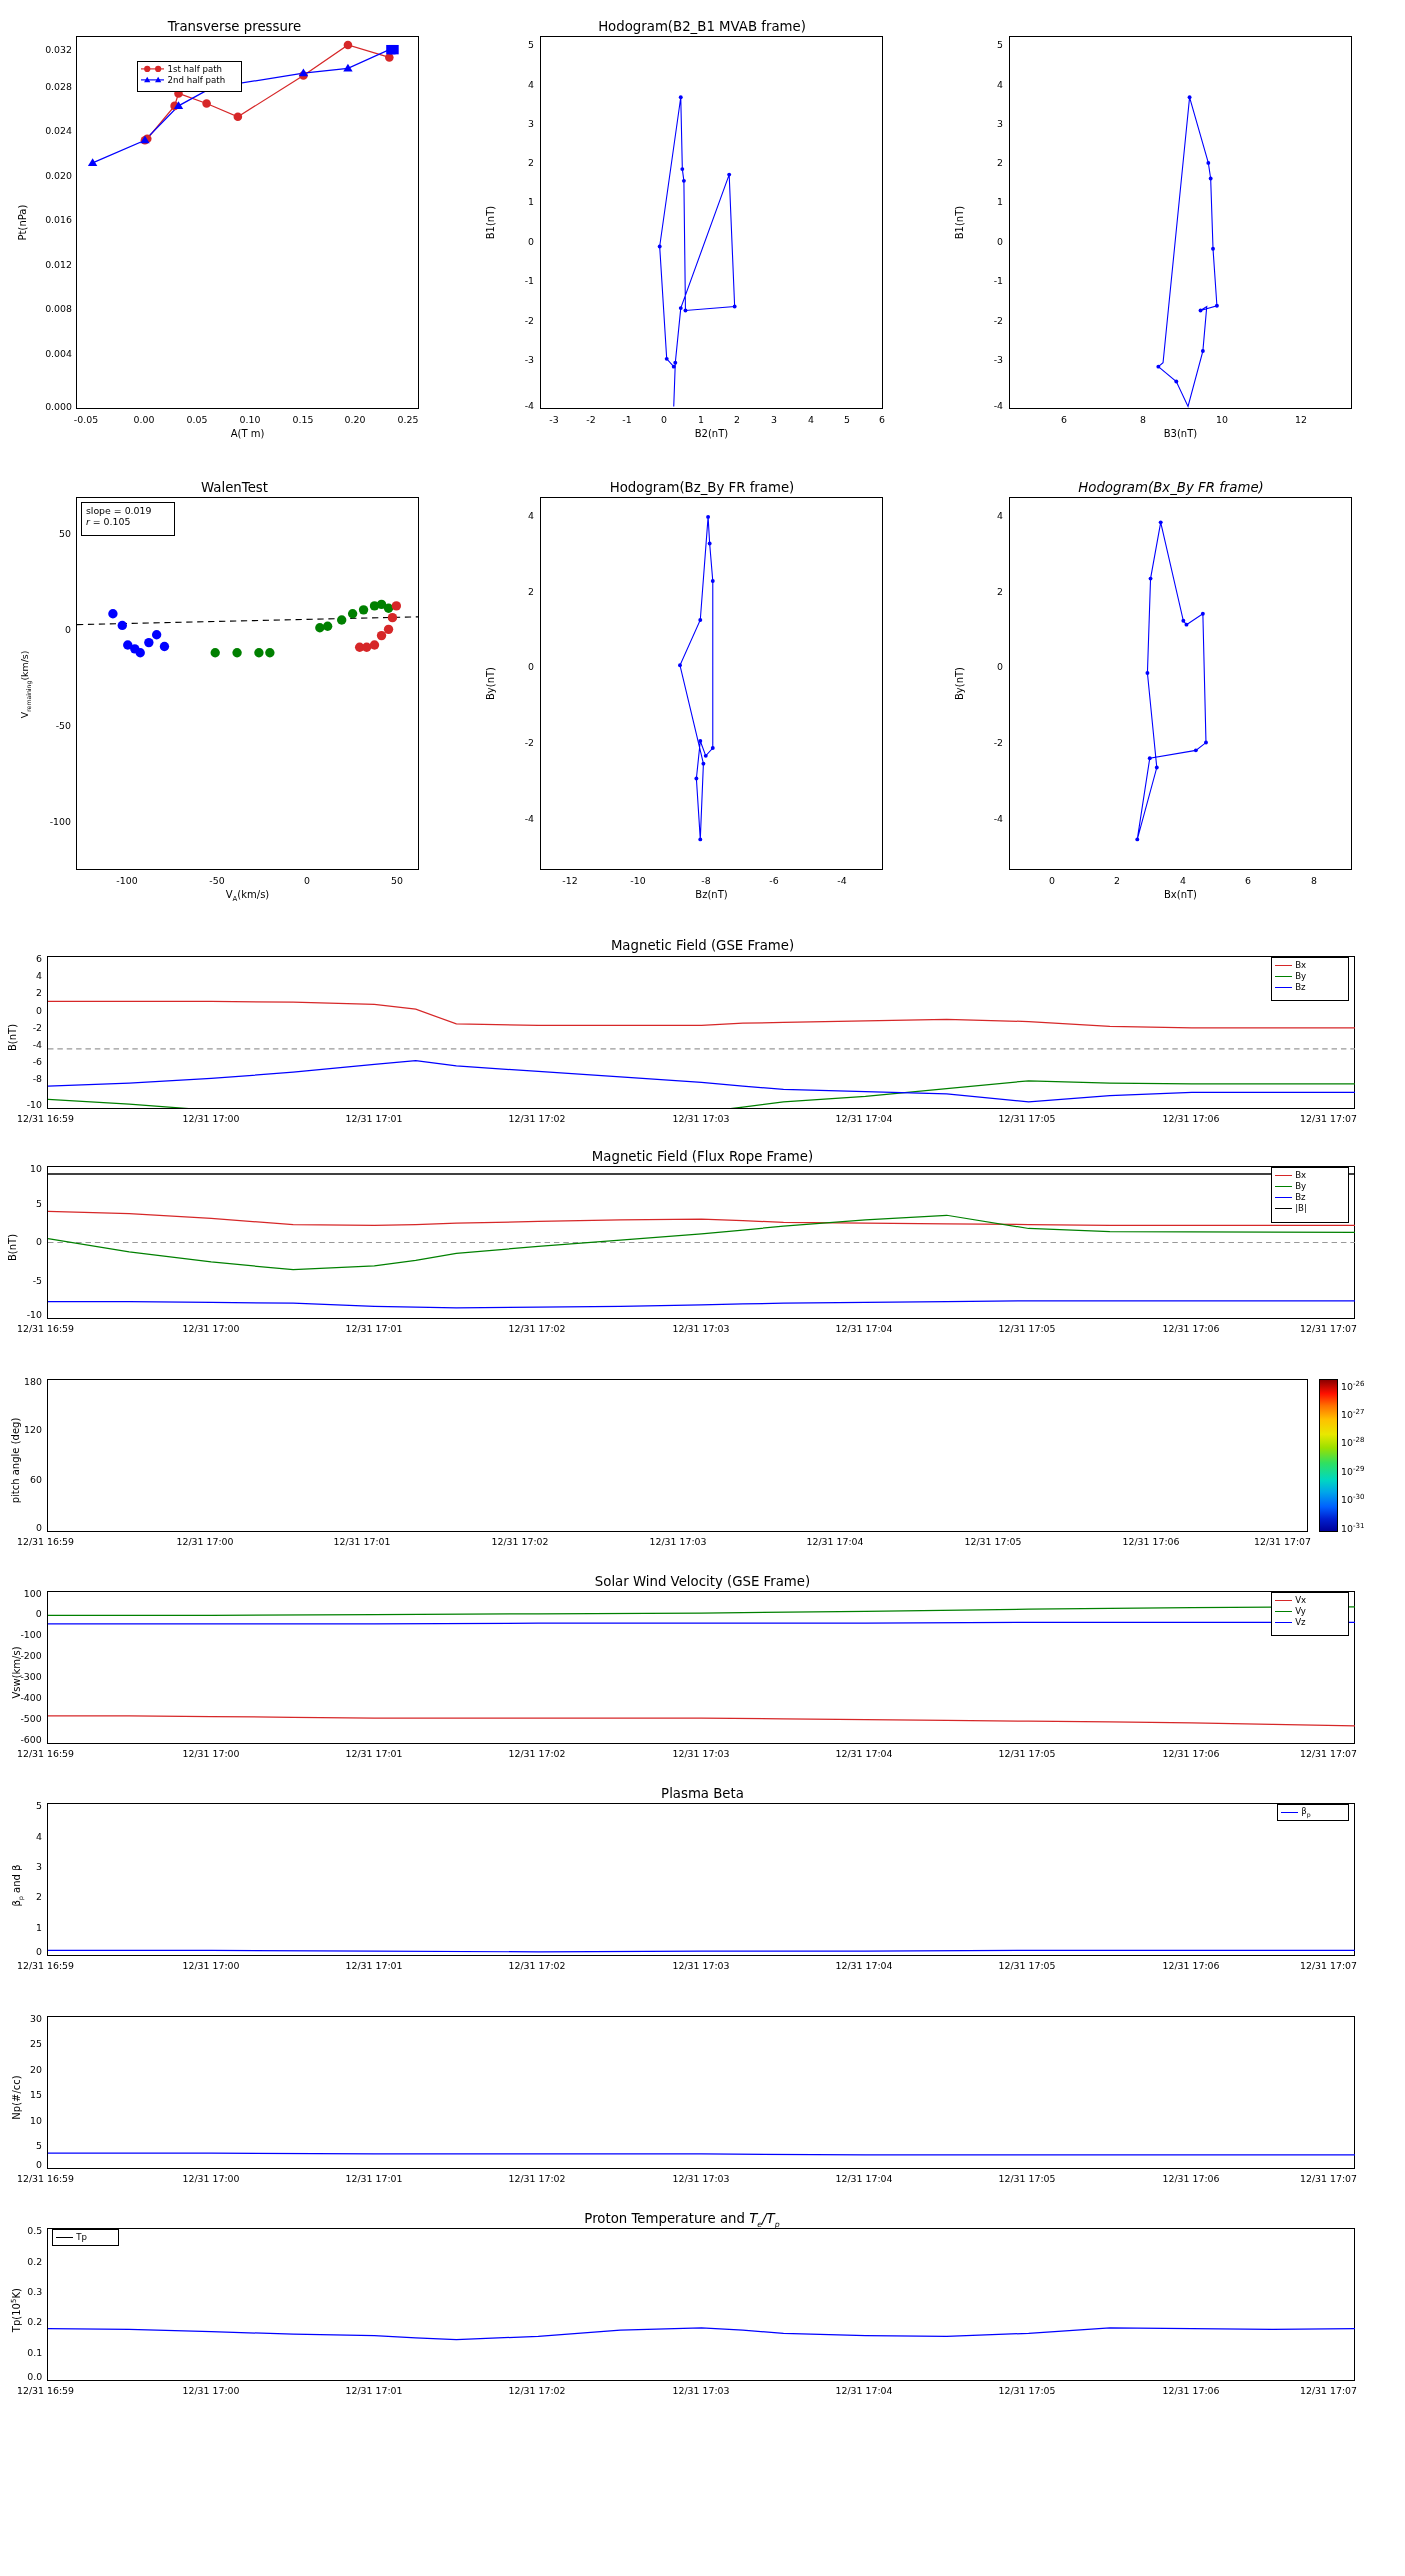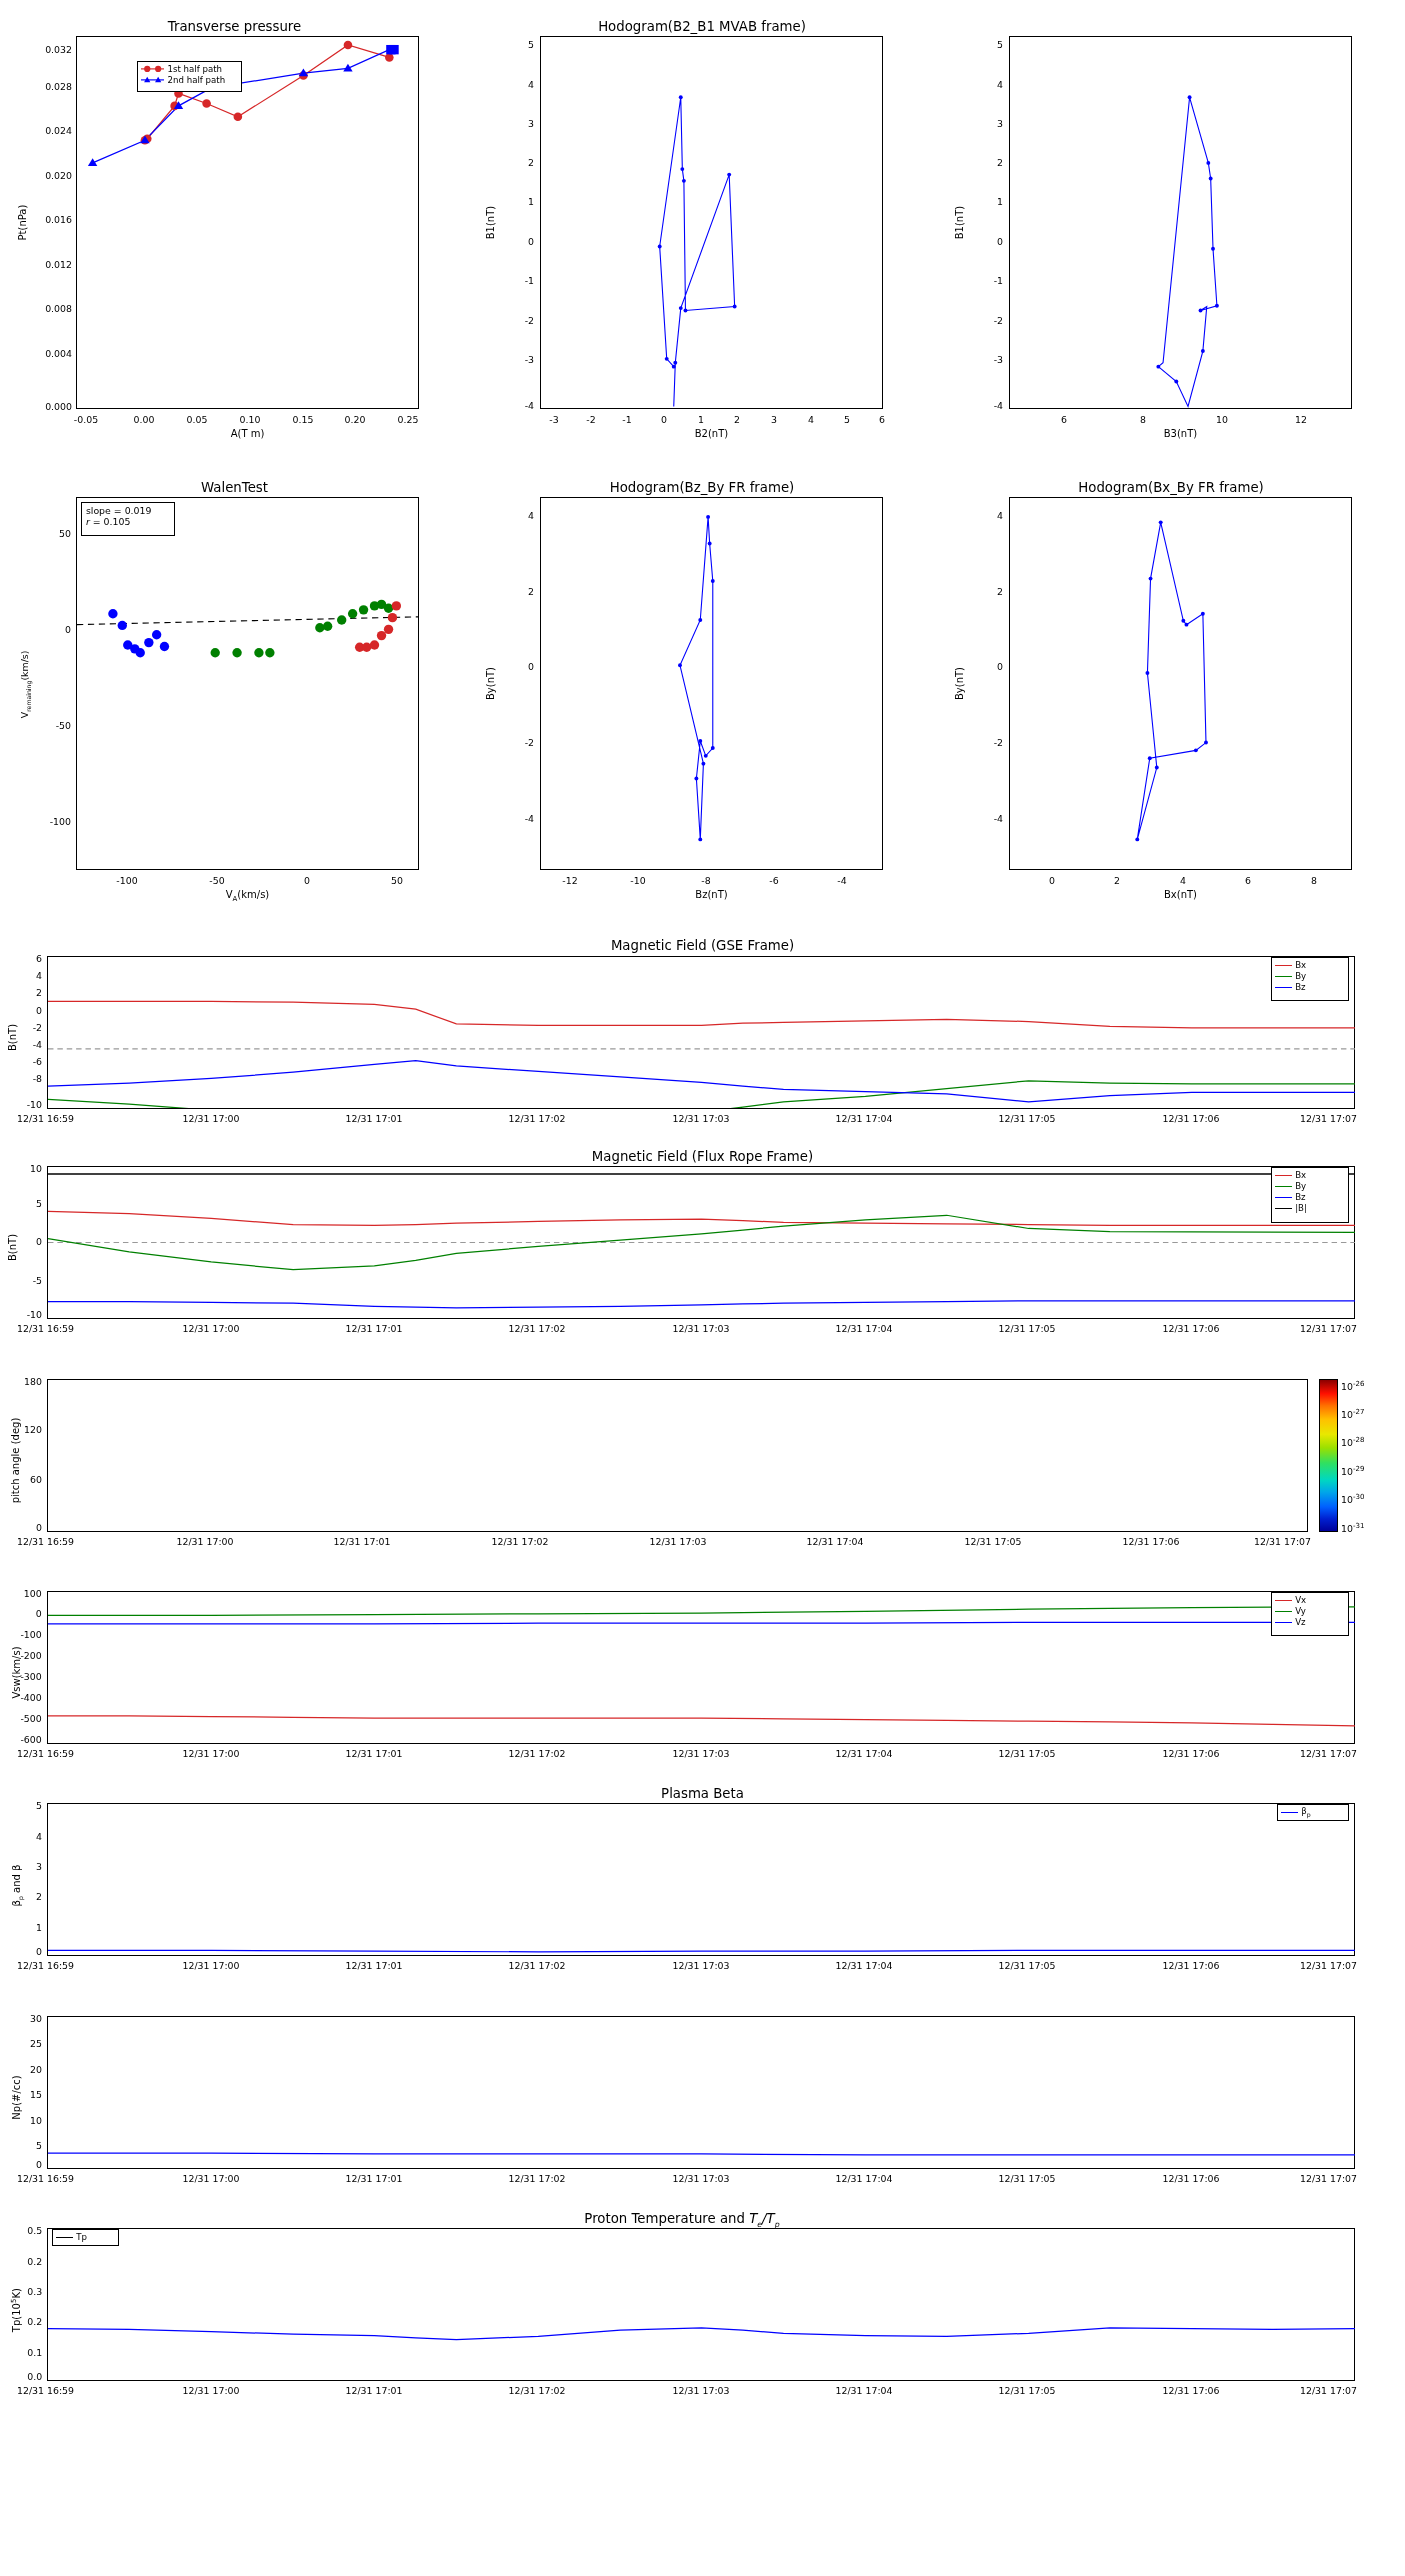--- a/index.html
+++ b/index.html
@@ -265,21 +265,21 @@
     <div class="tick tickx" style="left:102px;top:414px;">-12</div>
     <div class="tick tickx" style="left:170px;top:414px;">-10</div>
     <div class="tick tickx" style="left:238px;top:414px;">-8</div>
     <div class="tick tickx" style="left:306px;top:414px;">-6</div>
     <div class="tick tickx" style="left:374px;top:414px;">-4</div>
     <div class="xlabel" style="left:72px;top:428px;width:343px;">Bz(nT)</div>
     <div class="ylabel" style="left:-17px;top:217px;width:78px;transform:rotate(-90deg);text-align:center;">By(nT)</div>
   </div>
 
   <div class="panel" style="left:937px;top:461px;width:468px;height:437px;">
-    <div class="title" style="left:39px;top:19px;width:390px;">Hodogram(Bx_By FR frame)</div>
+    <div class="title" style="left:39px;top:19px;width:390px;font-style:italic;">Hodogram(Bx_By FR frame)</div>
     <div class="axes" style="left:72px;top:36px;width:343px;height:373px;">
       <svg width="342" height="372" viewBox="0 0 438 476">
         <polyline points="163,437 188,345 176,224 180,103 193,31 222,157 226,162 247,148 251,313 238,323 179,333 163,437" fill="none" stroke="#0000ff" stroke-width="1.4"></polyline>
         <g fill="#0000ff">
           <circle cx="163" cy="437" r="2.5"></circle>
             <circle cx="188" cy="345" r="2.5"></circle>
             <circle cx="176" cy="224" r="2.5"></circle>
           <circle cx="180" cy="103" r="2.5"></circle>
             <circle cx="193" cy="31" r="2.5"></circle>
             <circle cx="222" cy="157" r="2.5"></circle>
@@ -415,20 +415,21 @@
     <div class="tick tickx" style="left:362px;top:176px;">12/31 17:01</div>
     <div class="tick tickx" style="left:520px;top:176px;">12/31 17:02</div>
     <div class="tick tickx" style="left:678px;top:176px;">12/31 17:03</div>
     <div class="tick tickx" style="left:835px;top:176px;">12/31 17:04</div>
     <div class="tick tickx" style="left:993px;top:176px;">12/31 17:05</div>
     <div class="tick tickx" style="left:1151px;top:176px;">12/31 17:06</div>
     <div class="tick" style="left:1254px;top:176px;">12/31 17:07</div>
   </div>
 
   <div class="panel" style="left:0;top:1572px;width:1405px;height:219px;">
+    <div class="title" style="left:0;top:1.6px;width:1405px;">Solar Wind Velocity (GSE Frame)</div>
     <div class="axes" style="left:47px;top:19px;width:1308px;height:153px;">
       <svg width="1307" height="151" viewBox="0 0 1674 194" preserveAspectRatio="none">
         <polyline fill="none" stroke="#008000" stroke-width="1.6" points="0,30 209,30 418,29 628,28 837,27 1047,25 1256,22 1465,20 1674,19"></polyline>
         <polyline fill="none" stroke="#0000ff" stroke-width="1.6" points="0,41 209,41 418,41 628,40 837,40 1047,40 1256,39 1465,39 1674,39"></polyline>
         <polyline fill="none" stroke="#d62728" stroke-width="1.6" points="0,159 104,159 209,160 314,161 418,162 523,162 628,162 733,162 837,162 942,163 1047,164 1151,165 1256,166 1360,167 1465,168 1569,170 1674,172"></polyline>
       </svg>
     </div>
     <div class="legendbox" style="left:1271px;top:20px;width:78px;height:44px;">
       <div class="legrow">
           <span class="legline" style="border-color:#d62728;"></span>

